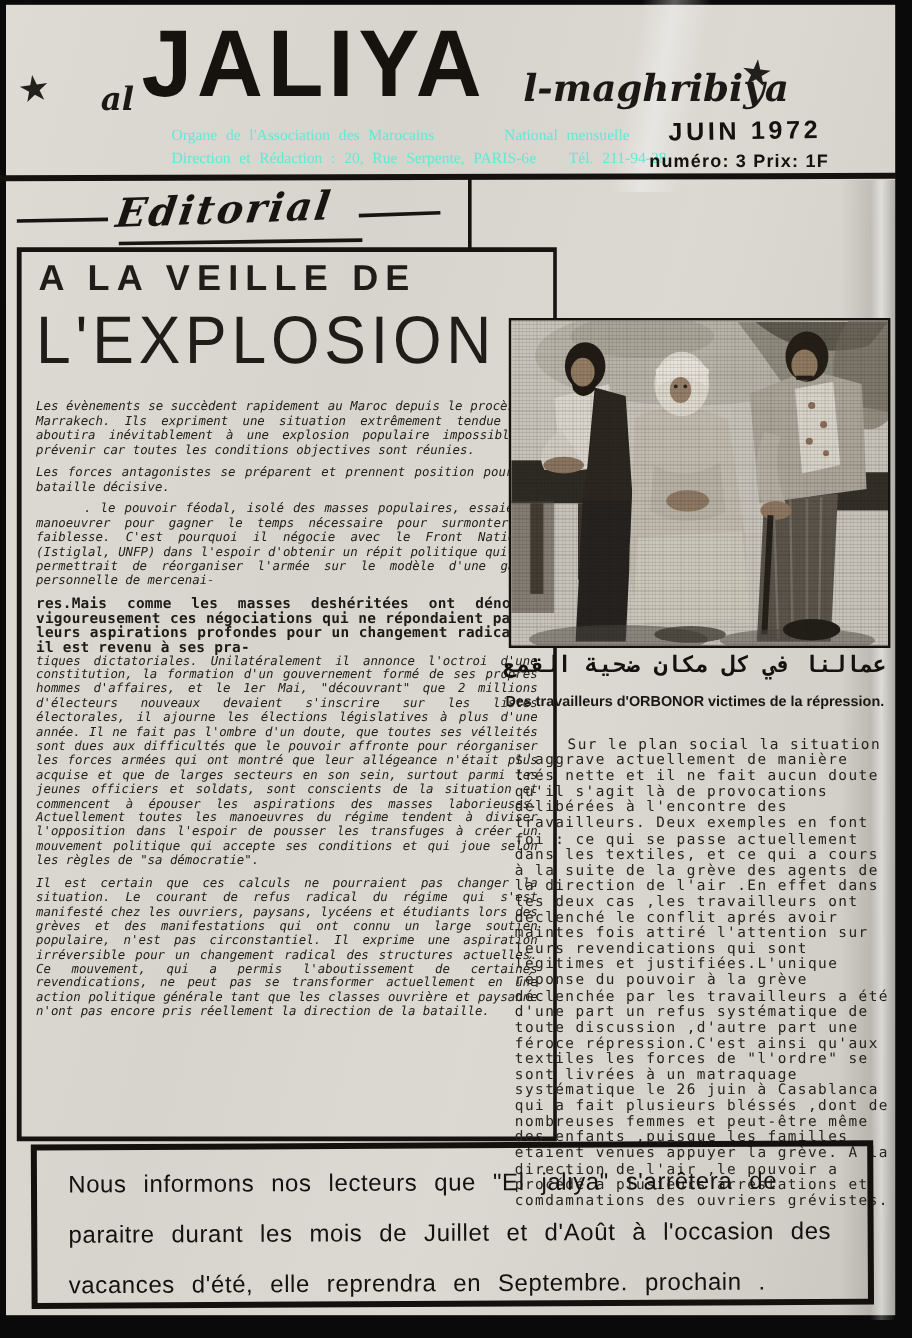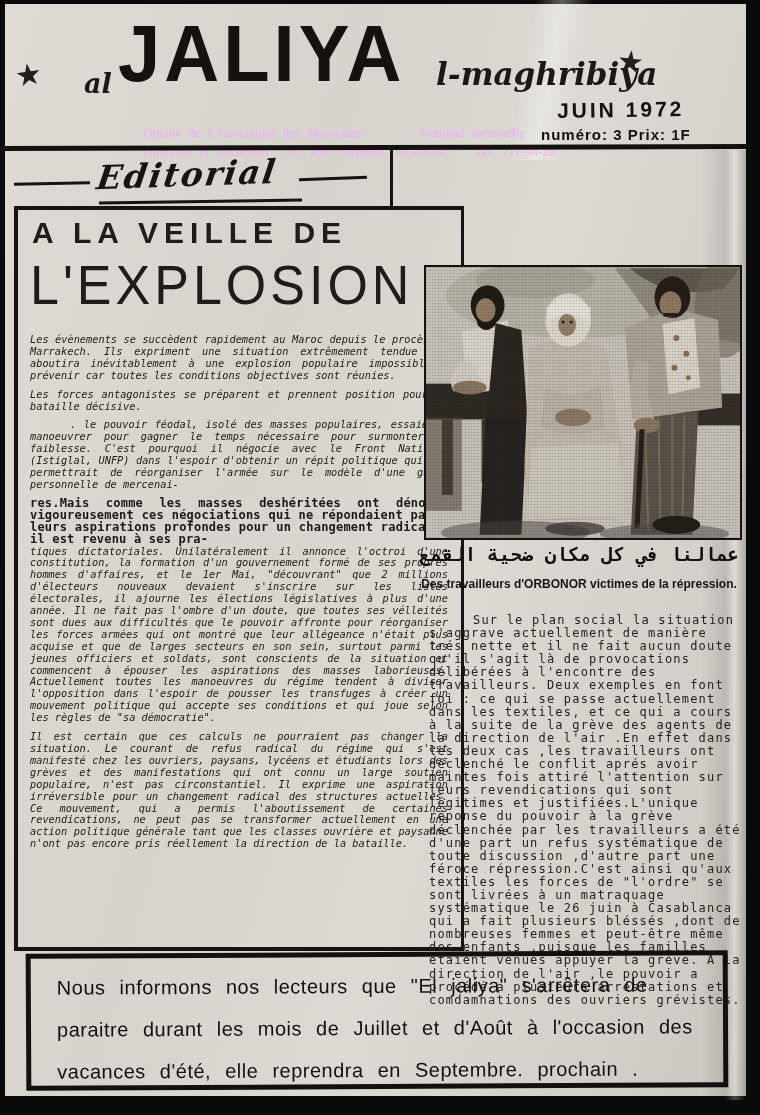--- a/index.html
+++ b/index.html
@@ -14,21 +14,21 @@
           background:linear-gradient(90deg,transparent 0%,rgba(0,0,0,.10) 55%,rgba(255,255,255,.25) 75%,rgba(0,0,0,.18) 100%);}
 
   
   .star{position:absolute;font-size:30px;color:#22201c;line-height:1;}
   #star-left{left:15px;top:60px;transform:rotate(-8deg);}
   #star-right{left:617px;top:47px;transform:rotate(6deg);}
   #mast-al{position:absolute;left:84px;top:68px;font:italic bold 27px "DejaVu Serif",serif;color:#1b1815;}
   #mast-title{position:absolute;left:118px;top:10px;font-family:"Liberation Sans",sans-serif;
               font-size:76px;font-weight:bold;letter-spacing:4px;color:#16130f;transform:scaleY(1.04);}
   #mast-suffix{position:absolute;left:436px;top:56px;font:italic bold 31px "DejaVu Serif",serif;color:#1b1815;}
-  .infoline{position:absolute;font-family:"Liberation Serif",serif;font-size:13px;color:#f0abfc;word-spacing:4px;white-space:nowrap;margin-top:20px;}
+  .infoline{position:absolute;font-family:"Liberation Serif",serif;font-size:13px;color:#5eead4;word-spacing:4px;white-space:nowrap;}
   #org{left:143px;top:105px;} #edition{left:420px;top:105px;}
   #addr{left:143px;top:124px;} #tel{left:474px;top:124px;}
   .handw{position:absolute;font-family:"Liberation Sans",sans-serif;font-weight:bold;color:#14110e;white-space:nowrap;}
   #date{left:557px;top:98px;font-size:21px;letter-spacing:3px;transform:rotate(-1deg);}
   #issueline{left:541px;top:126px;font-size:15px;letter-spacing:1px;}
   #toprule{position:absolute;left:0;top:145px;width:747px;height:5px;background:#14110e;transform:rotate(-0.15deg);}
   #vdivider{position:absolute;left:390px;top:149px;width:3px;height:59px;background:#14110e;}
 
   
   .dash{position:absolute;height:3px;background:#171411;}

